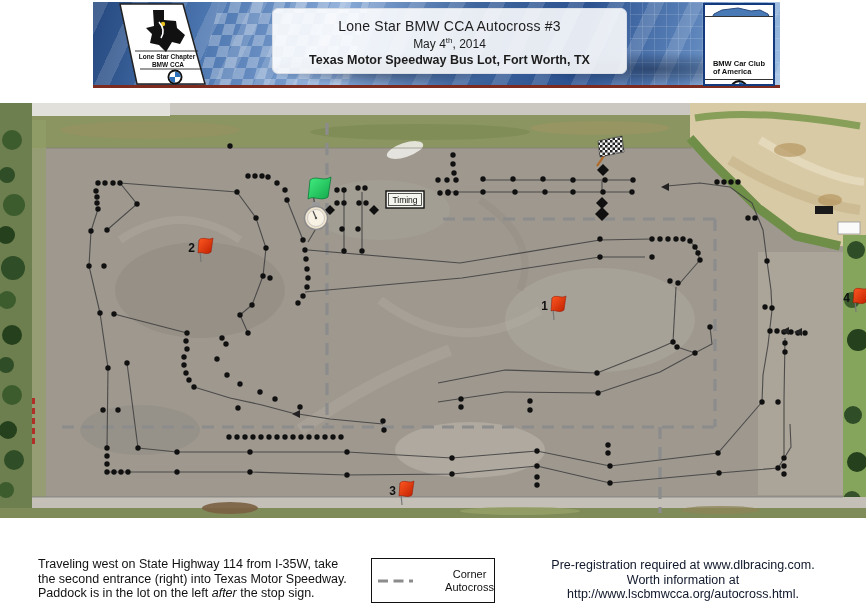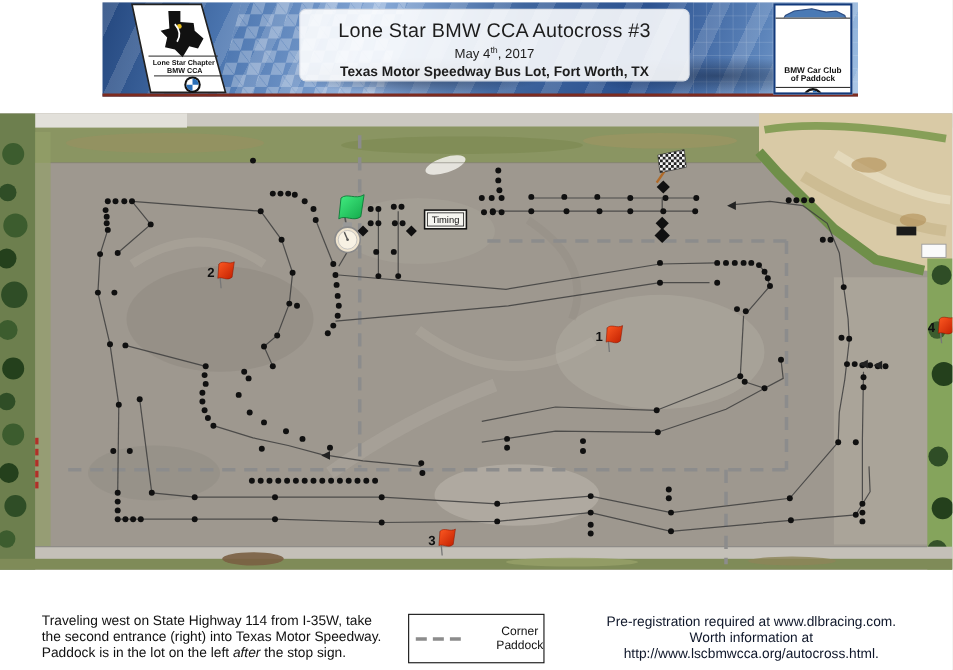--- a/index.html
+++ b/index.html
@@ -20,30 +20,30 @@
     background-image:linear-gradient(rgba(255,255,255,.3) 1px,transparent 1px),
                      linear-gradient(90deg,rgba(255,255,255,.3) 1px,transparent 1px);
     background-size:12px 12px;}
   .car-shadow{position:absolute;bottom:2px;height:34px;border-radius:50%;}
   .car1{left:170px;width:240px;background:radial-gradient(ellipse at center,rgba(8,18,40,.5),transparent 70%);}
   .car2{left:430px;width:260px;background:radial-gradient(ellipse at center,rgba(8,18,40,.45),transparent 70%);}
   .banner-rule{position:absolute;left:0;right:0;bottom:0;height:3px;background:#7d2b1f;}
 
   .title-box{position:absolute;left:179px;top:6px;width:353px;height:64px;background:rgba(255,255,255,.88);
     border:1px solid #d8dde6;border-radius:6px;text-align:center;color:#1d1d1d;}
-  .title-line1{margin-top:9px;font-size:18px;letter-spacing:.2px;}
+  .title-line1{margin-top:9px;font-size:14px;letter-spacing:.2px;}
   .title-line2{margin-top:2px;font-size:12px;}
   .title-line2 sup{font-size:8px;}
   .title-line3{margin-top:2px;font-size:12.5px;font-weight:bold;}
 
   .left-logo{position:absolute;left:8px;top:0;}
   .right-logo{position:absolute;left:610px;top:1px;width:72px;height:83px;background:#fff;
     border:2px solid #123a7c;box-sizing:border-box;display:flex;flex-direction:column;align-items:center;}
   .rl-divider{width:100%;height:1px;background:#333;}
-  .club-name{font-size:7.5px;font-weight:bold;line-height:8.5px;text-align:center;padding:2px 0;color:#111;margin-top:42px;}
+  .club-name{font-size:7.5px;font-weight:bold;line-height:8.5px;text-align:left;padding:2px 0;color:#111;margin-top:42px;}
 
   
   .map-area{position:absolute;left:0;top:103px;width:866px;height:415px;}
 
   
   .directions{position:absolute;left:38px;top:557px;width:336px;font-size:12.5px;line-height:14.7px;color:#111;}
   .legend-box{position:absolute;left:371px;top:558px;width:124px;height:45px;border:1.6px solid #111;
     box-sizing:border-box;display:flex;align-items:center;background:#fff;}
   .legend-dash{margin-left:5px;}
   .legend-label{flex:1;text-align:center;font-size:11px;line-height:13px;color:#111;margin-left:32px;}
@@ -76,36 +76,36 @@
       <g>
         <circle cx="74" cy="75" r="7.5" fill="#111"></circle>
         <circle cx="74" cy="75" r="5.6" fill="#fff"></circle>
         <path d="M74,75 L74,69.4 A5.6,5.6 0 0 1 79.6,75 Z" fill="#2a6fb8"></path>
         <path d="M74,75 L74,80.6 A5.6,5.6 0 0 1 68.4,75 Z" fill="#2a6fb8"></path>
       </g>
     </svg>
 
     <div class="title-box">
       <div class="title-line1">Lone Star BMW CCA  Autocross #3</div>
-      <div class="title-line2"><span>May 4</span><sup>th</sup><span>, 2017</span></div>
+      <div class="title-line2"><span>May 4</span><sup>th</sup><span>, 2014</span></div>
       <div class="title-line3">Texas Motor Speedway Bus Lot, Fort Worth, TX</div>
     </div>
 
     <div class="right-logo">
       <svg width="66" height="42">
         <path d="M3,18 L8,9 16,5 32,3 45,6 54,5 62,9 64,15 58,21 55,30 45,33 34,29 22,28 12,24 6,24 Z" fill="#4a7ab5" stroke="#2a4a80" stroke-width="1"></path>
         <g transform="rotate(-4 33 18)">
           <rect x="2" y="13" width="62" height="10" fill="#101010"></rect>
           <text x="33" y="21" text-anchor="middle" font-size="7.5" font-weight="bold" fill="#fff" letter-spacing="1">BMW CCA</text>
         </g>
       </svg>
       <div class="rl-divider"></div>
       <div class="club-name">
         <div>BMW Car Club</div>
-        <div>of Paddock</div>
+        <div>of America</div>
       </div>
       <div class="rl-divider"></div>
       <svg width="22" height="20">
         <circle cx="11" cy="10" r="9" fill="#111"></circle>
         <circle cx="11" cy="10" r="6.8" fill="#fff"></circle>
         <path d="M11,10 L11,3.2 A6.8,6.8 0 0 1 17.8,10 Z" fill="#2a6fb8"></path>
         <path d="M11,10 L11,16.8 A6.8,6.8 0 0 1 4.2,10 Z" fill="#2a6fb8"></path>
       </svg>
     </div>
   </div>
@@ -477,21 +477,21 @@
     <div>the second entrance (right) into Texas Motor Speedway.</div>
     <div><span>Paddock is in the lot on the left </span><i>after</i><span> the stop sign.</span></div>
   </div>
 
   <div class="legend-box">
     <svg class="legend-dash" width="58" height="8">
       <line x1="1" y1="4" x2="57" y2="4" stroke="#8c8c8c" stroke-width="3.2" stroke-dasharray="10 5.5"></line>
     </svg>
     <div class="legend-label">
       <div>Corner</div>
-      <div>Paddock</div>
+      <div>Autocross</div>
     </div>
   </div>
 
   <div class="registration">
     <div>Pre-registration required at www.dlbracing.com.</div>
     <div>Worth information at</div>
     <div>http://www.lscbmwcca.org/autocross.html.</div>
   </div>
 
 </div>

